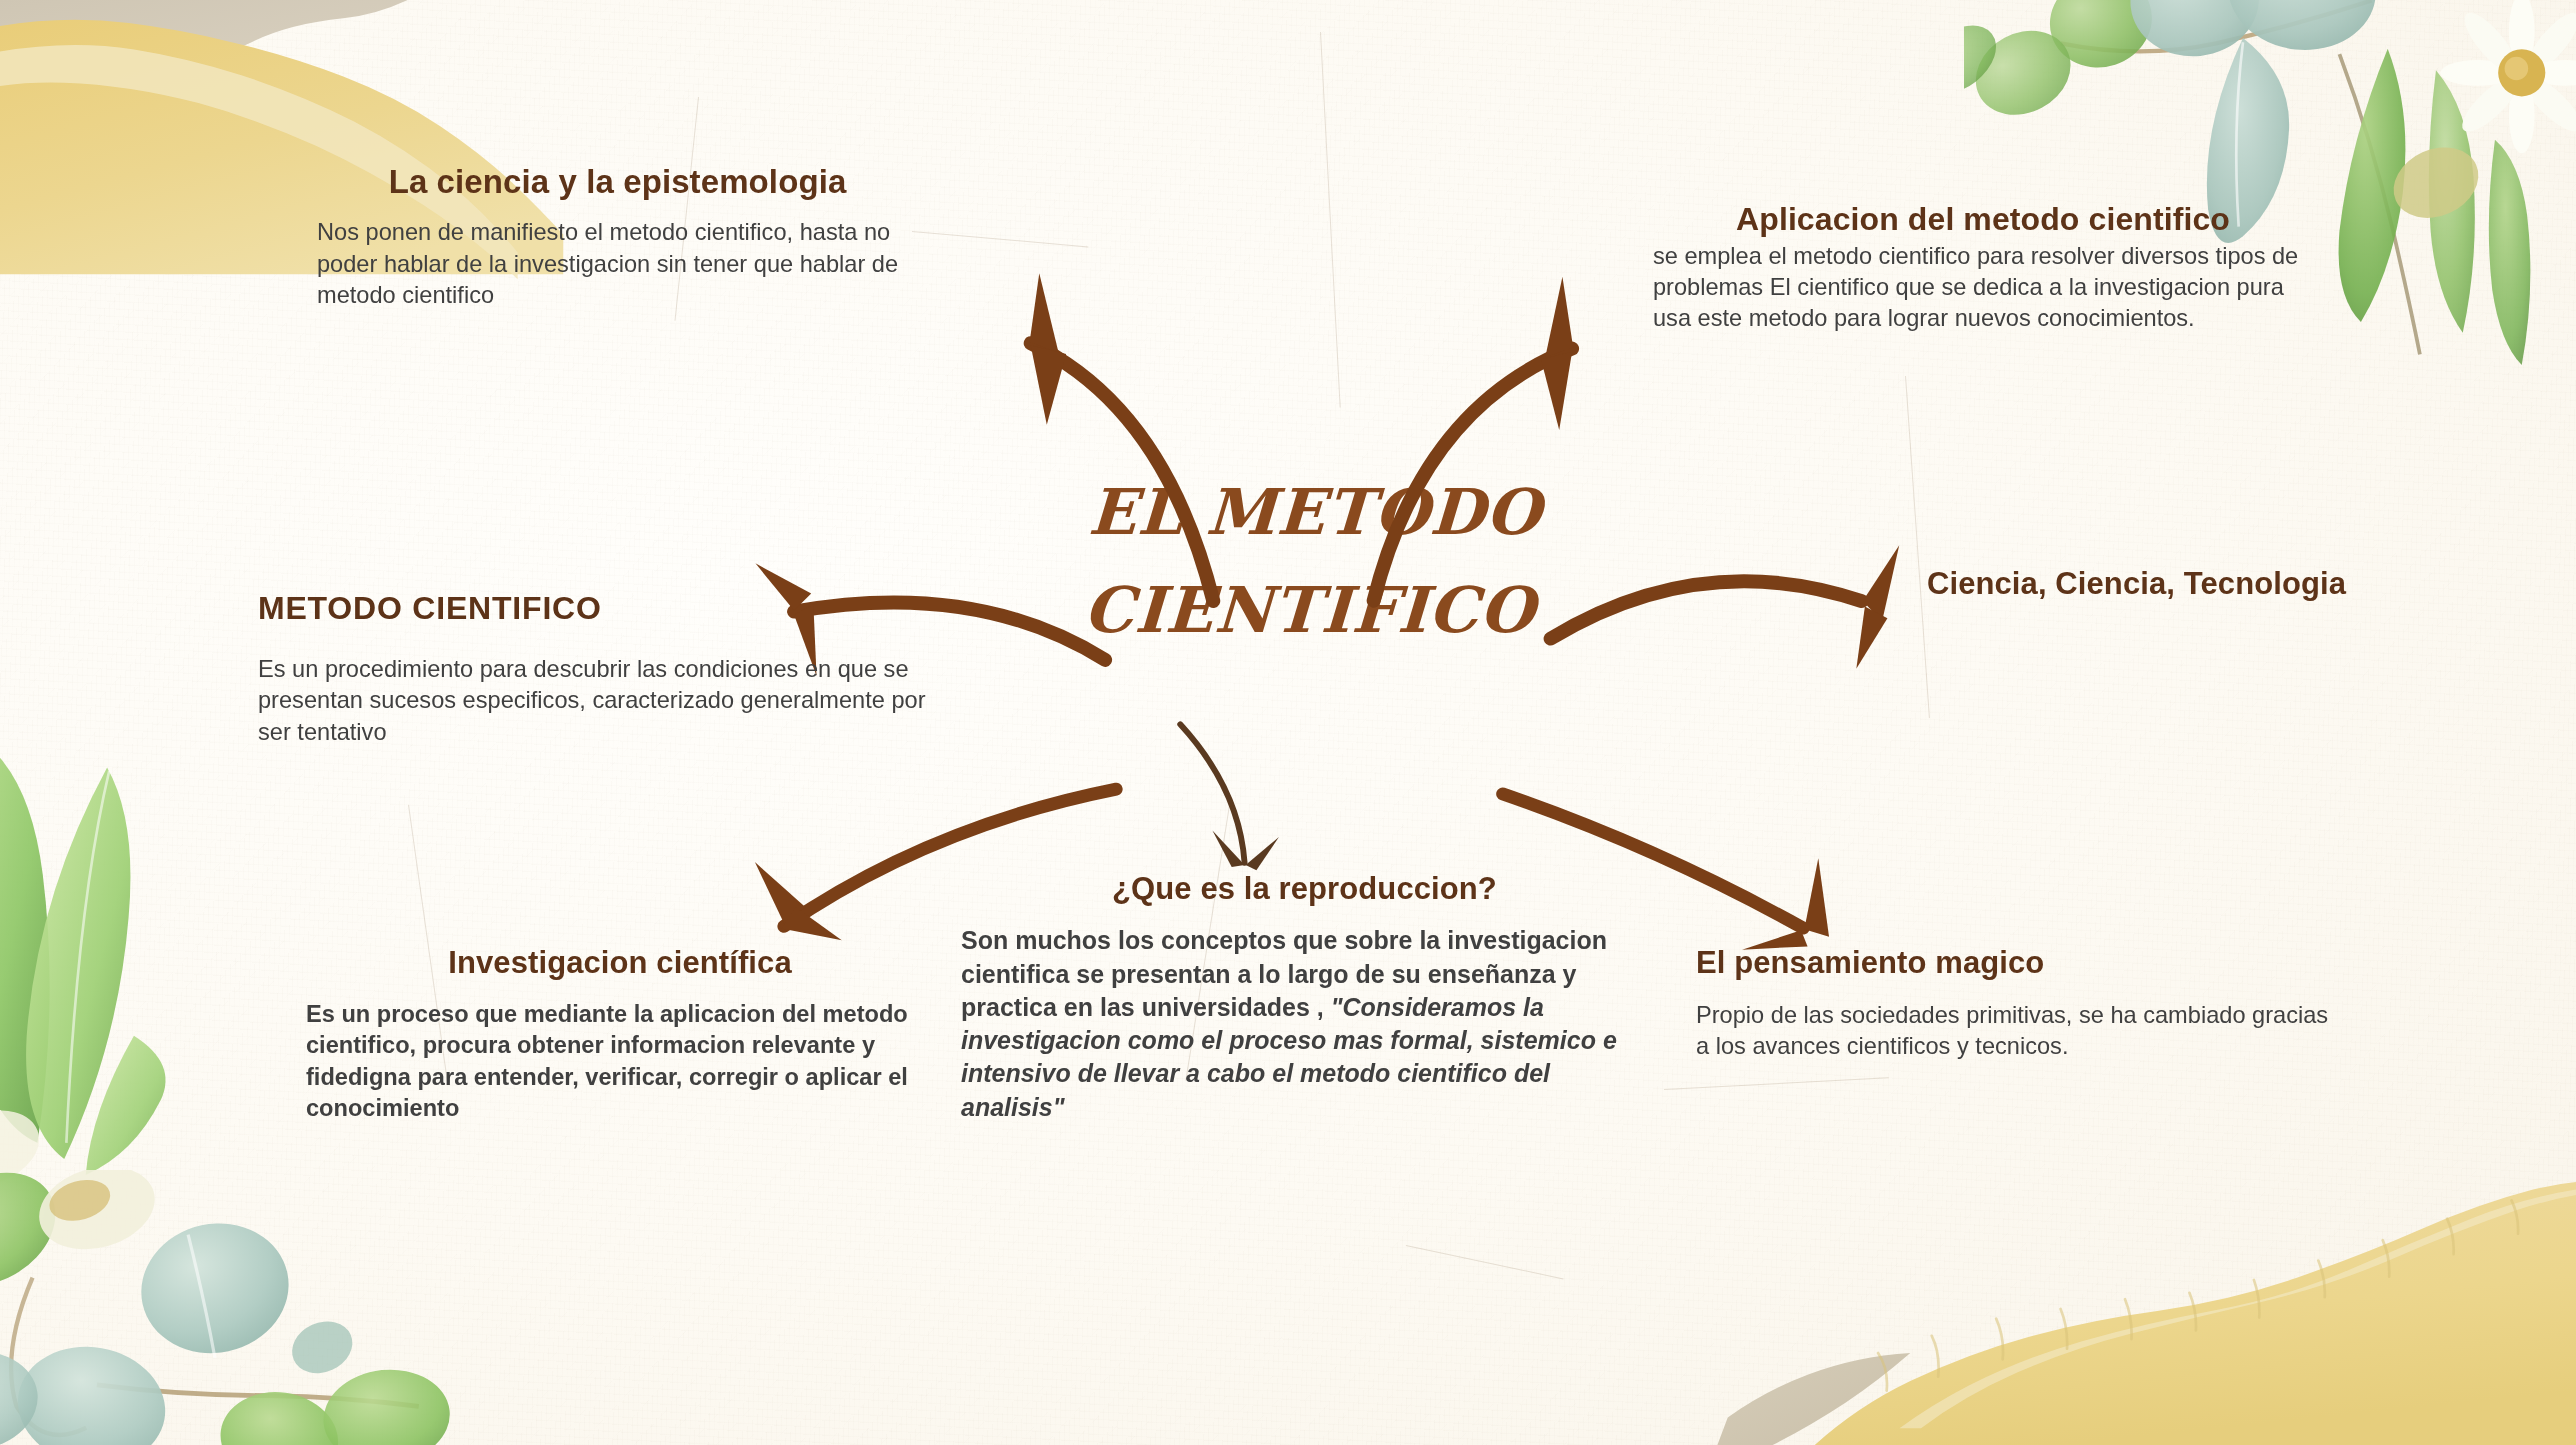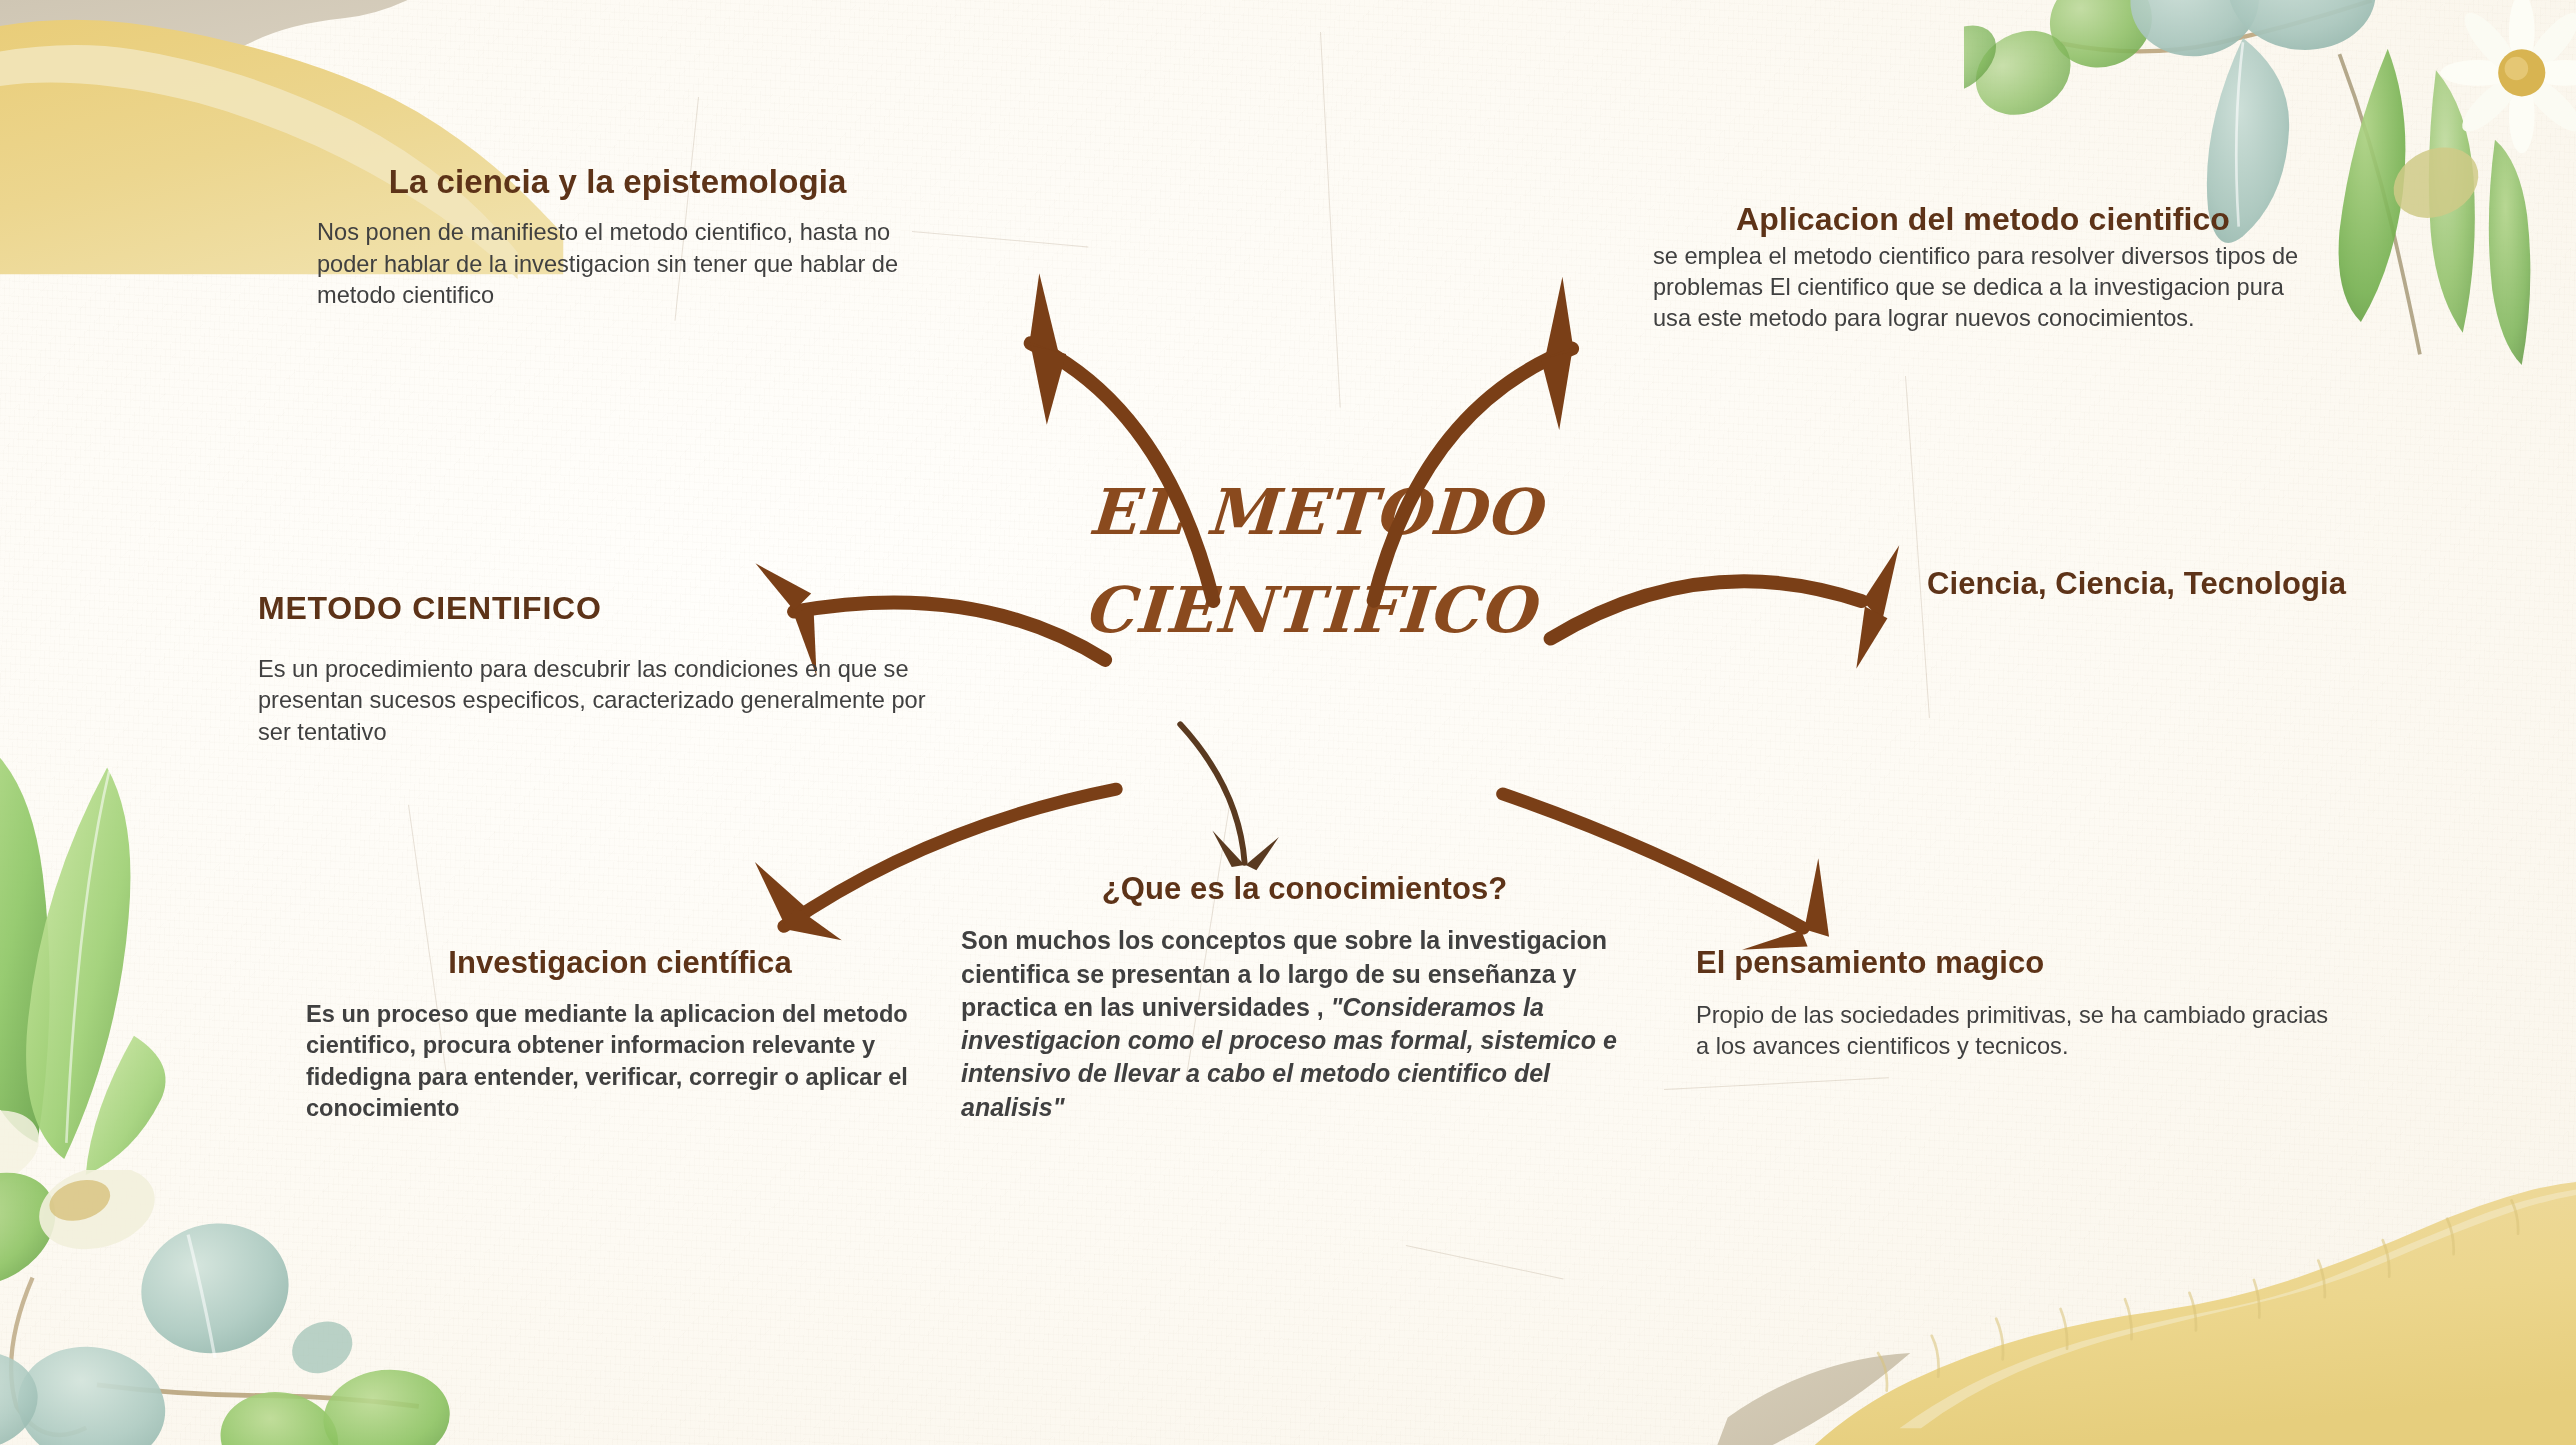--- a/index.html
+++ b/index.html
@@ -288,21 +288,21 @@
   <div class="heading h-metodo-c">METODO CIENTIFICO</div>
   <div class="body-text t-sm" style="margin-top:27px;">Es un procedimiento para descubrir las condiciones en que se presentan sucesos especificos, caracterizado generalmente por ser tentativo</div>
 </div>
 
 <div class="block" style="left:290px;top:945px;width:660px;">
   <div class="heading h-investig" style="text-align:center;">Investigacion científica</div>
   <div class="body-text t-sm" style="margin-top:18px;padding-left:16px;font-weight:bold;">Es un proceso que mediante la aplicacion del metodo cientifico, procura obtener informacion relevante y fidedigna para entender, verificar, corregir o aplicar el conocimiento</div>
 </div>
 
 <div class="block" style="left:961px;top:869px;width:687px;">
-  <div class="heading h-queesla">¿Que es la conocimientos?</div>
+  <div class="heading h-queesla">¿Que es la reproduccion?</div>
   <div class="body-text t-md" style="margin-top:15px;font-weight:600;">
     <span>Son muchos los conceptos que sobre la investigacion cientifica se presentan a lo largo de su enseñanza y practica en las universidades , </span><span class="italic-q">"Consideramos la investigacion como el proceso mas formal, sistemico e intensivo de llevar a cabo el metodo cientifico del analisis"</span>
   </div>
 </div>
 
 <div class="block" style="left:1653px;top:199px;width:660px;">
   <div class="heading h-aplicacion">Aplicacion del metodo cientifico</div>
   <div class="body-text t-sm" style="margin-top:0;">se emplea el metodo cientifico para resolver diversos tipos de problemas El cientifico que se dedica a la investigacion pura usa este metodo para lograr nuevos conocimientos.</div>
 </div>
 

